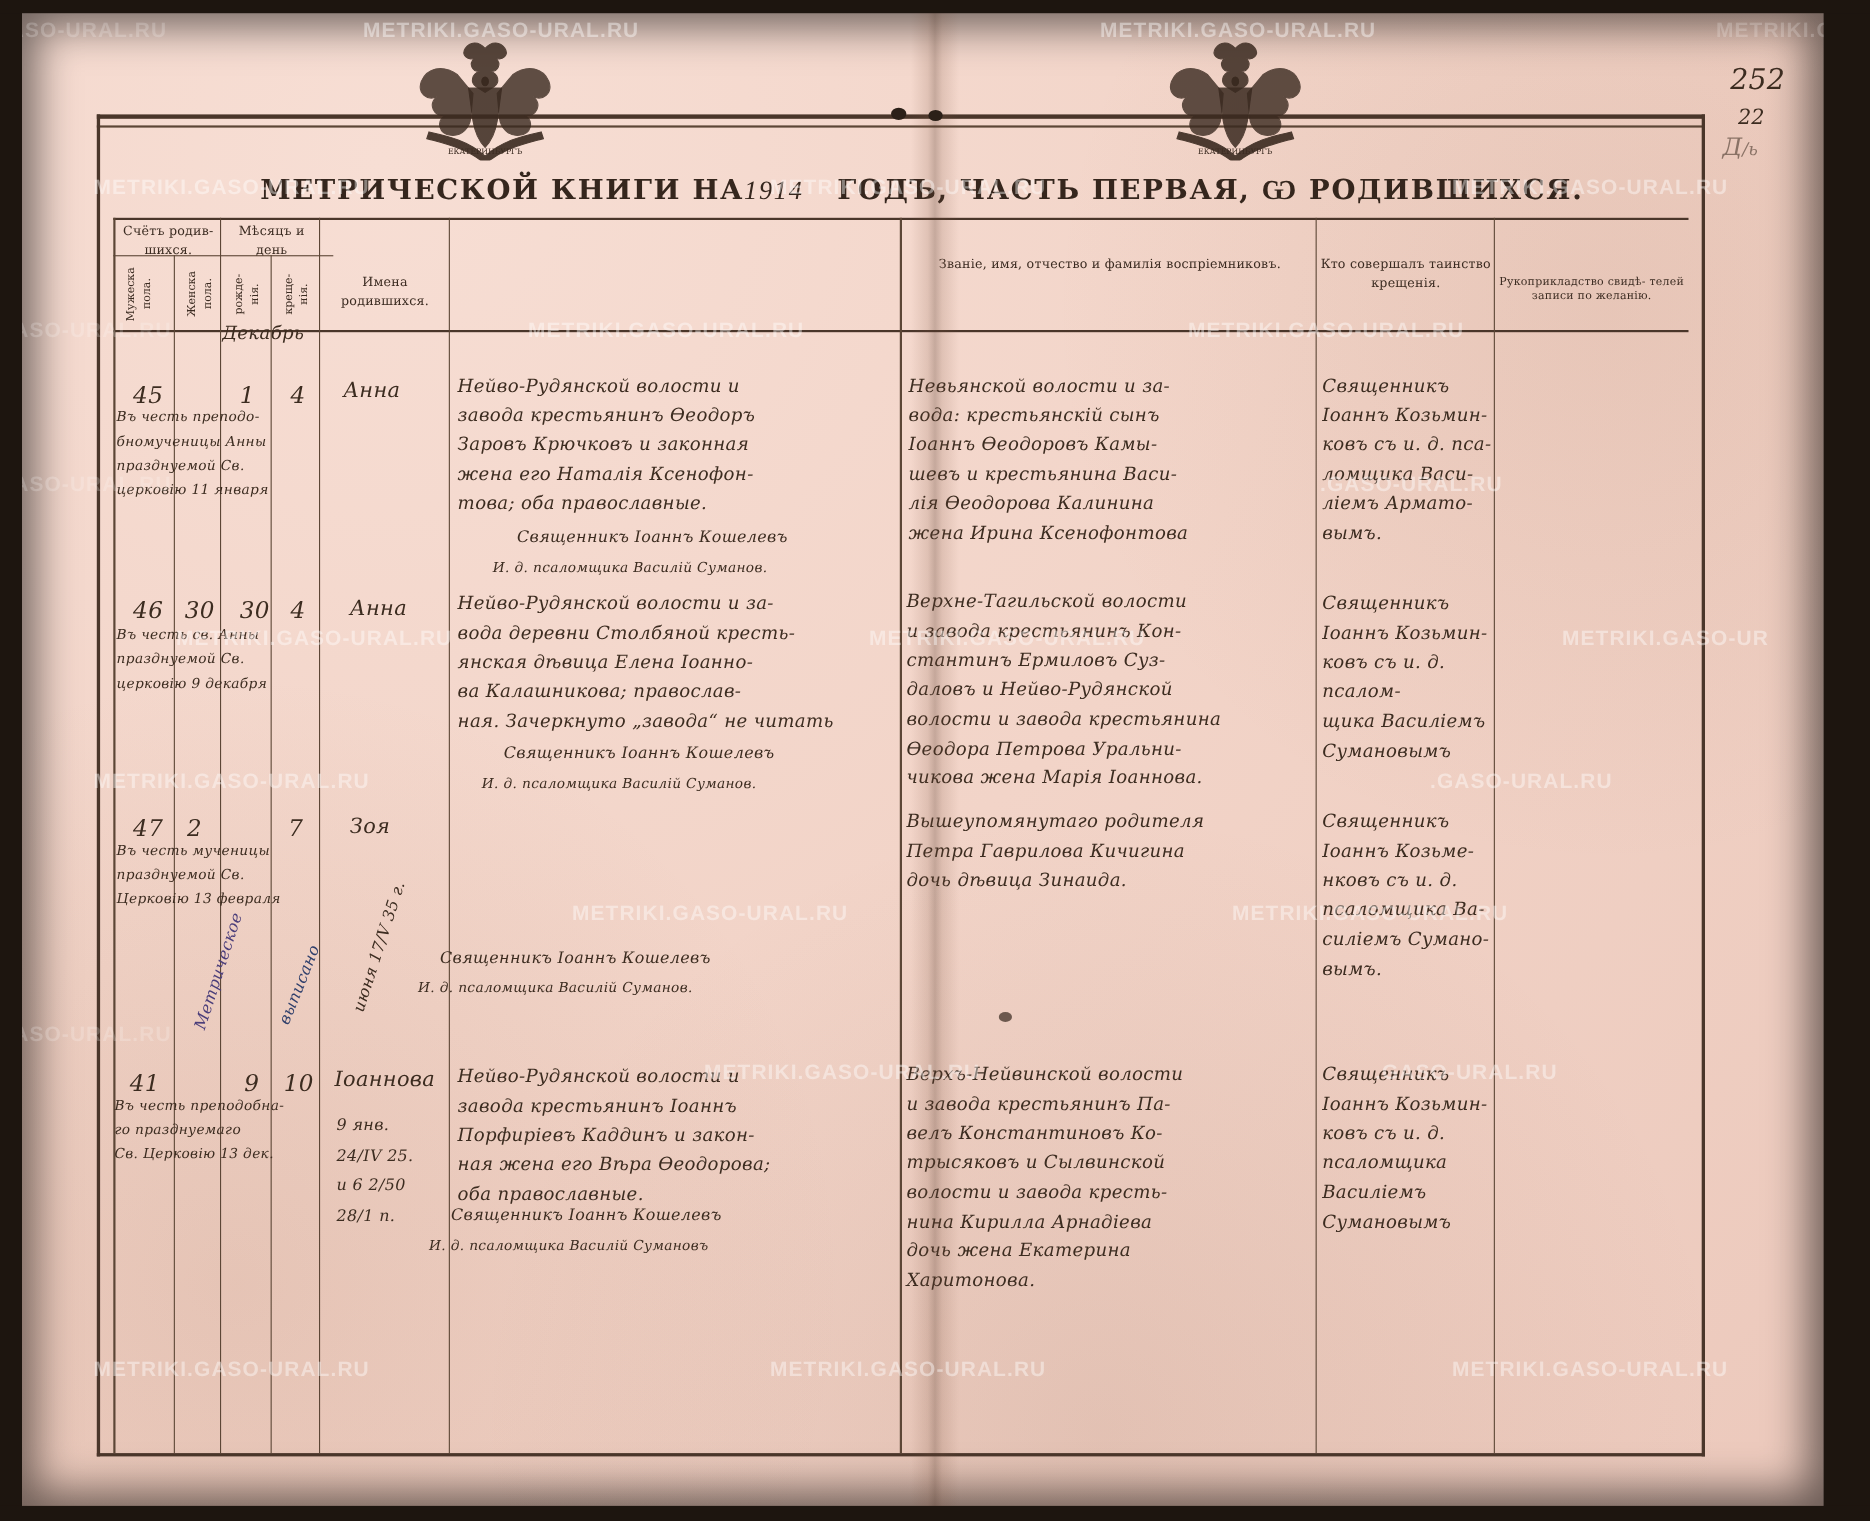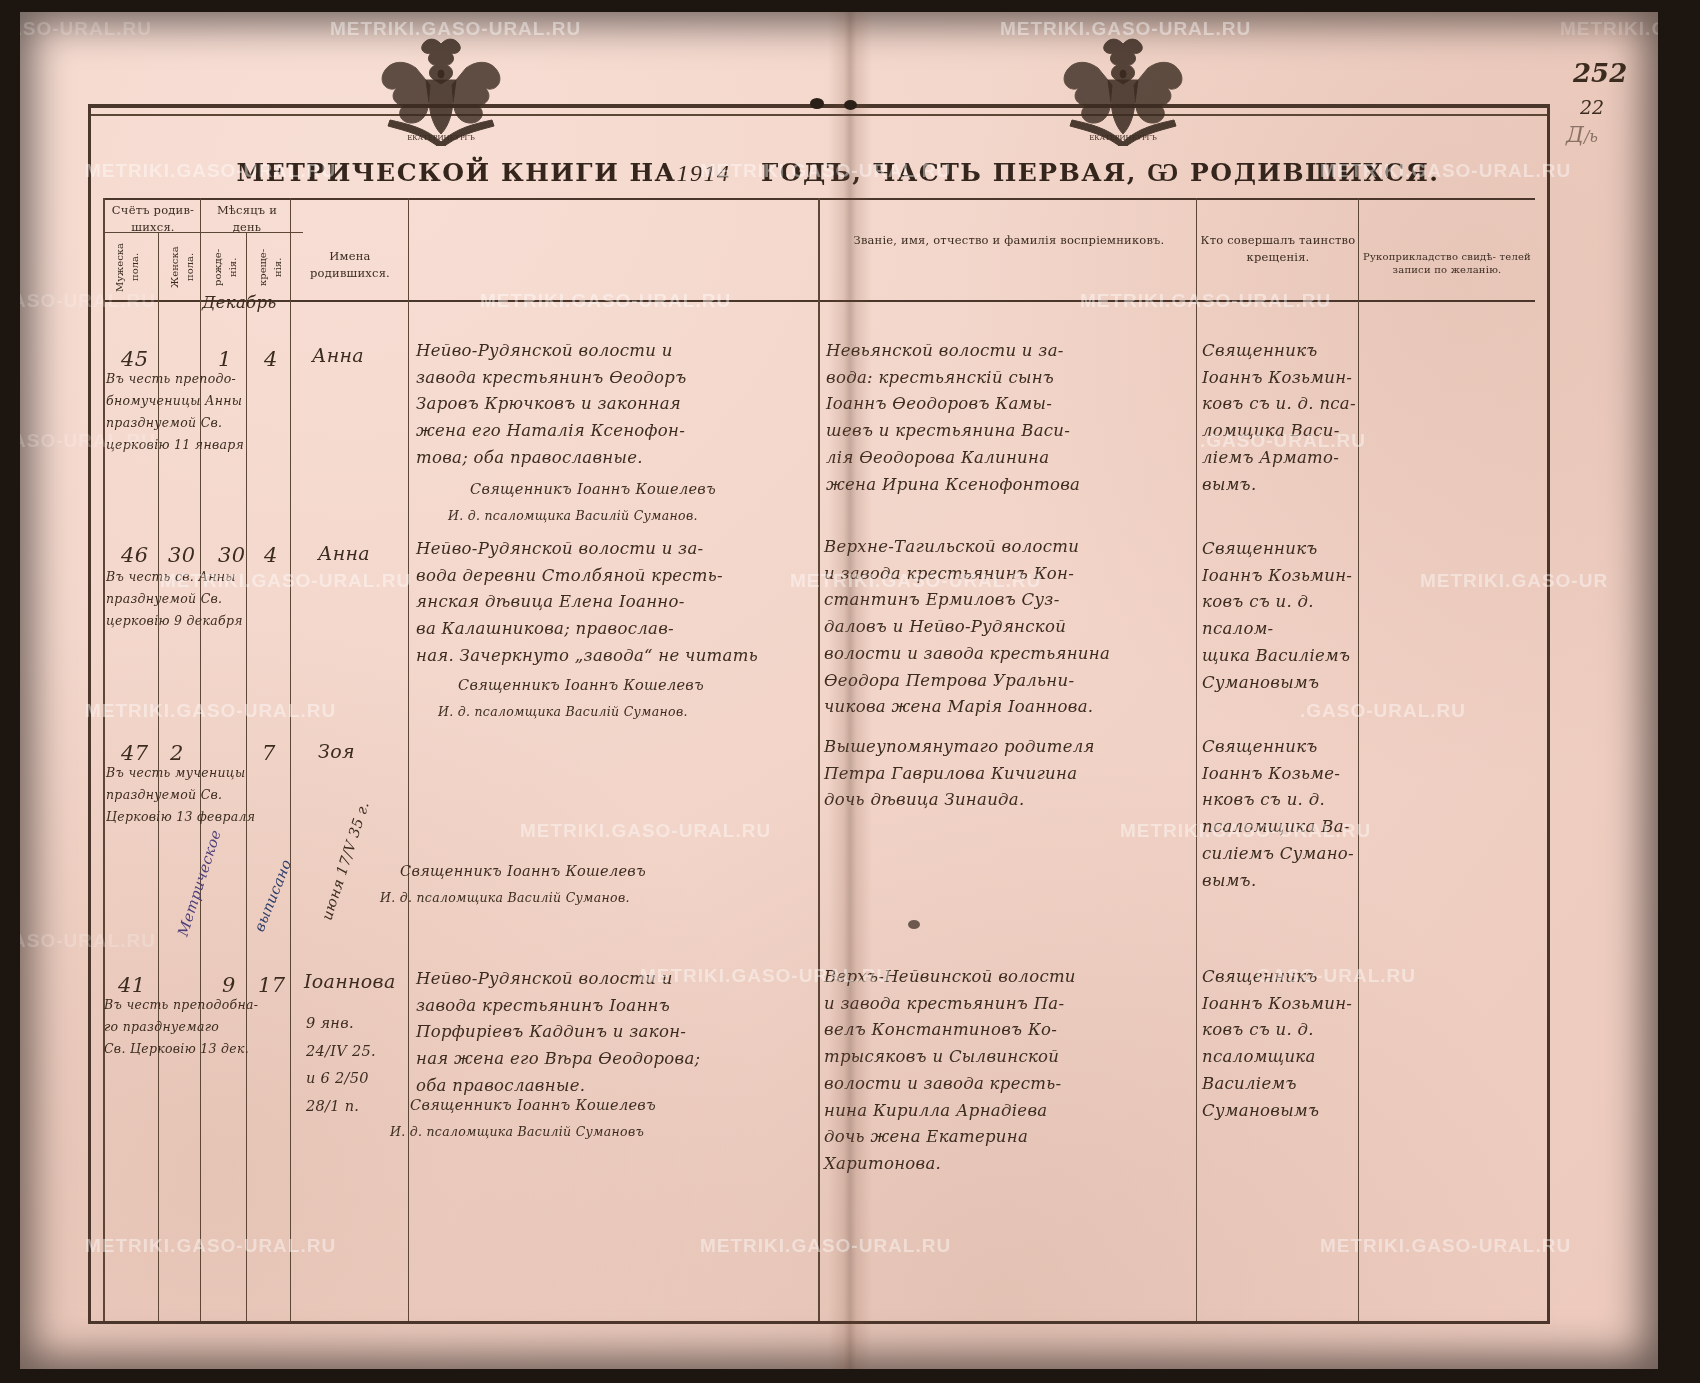--- a/index.html
+++ b/index.html
@@ -320,21 +320,21 @@
 нковъ съ и. д.
 псаломщика Ва-
 силіемъ Сумано-
 вымъ.</div>
     <div class="hand sz15 purple rot" style="left:176px; top:906px;">Метрическое</div>
     <div class="hand sz15 blue rot2" style="left:252px; top:902px;">выписано</div>
     <div class="hand sz15 rot" style="left:320px; top:890px;">июня 17/V 35 г.</div>
 
     <div class="hand num" style="left:100px; top:958px;">41</div>
     <div class="hand num" style="left:204px; top:958px;">9</div>
-    <div class="hand num" style="left:240px; top:958px;">17</div>
+    <div class="hand num" style="left:240px; top:958px;">10</div>
     <div class="hand sz13" style="left:86px; top:984px; width:190px; line-height:1.75;">Въ честь преподобна-
 го празднуемаго
 Св. Церковію 13 дек.</div>
     <div class="hand sz20" style="left:286px; top:956px;">Іоаннова</div>
     <div class="hand sz15" style="left:288px; top:1000px; line-height:1.9;">9 янв.
 24/IV 25.
 и 6 2/50
 28/1 п.</div>
     <div class="hand sz17" style="left:398px; top:956px; width:400px;">Нейво-Рудянской волости и
 завода крестьянинъ Іоаннъ
@@ -351,21 +351,21 @@
 нина Кирилла Арнадіева
 дочь жена Екатерина
 Харитонова.</div>
     <div class="hand sz17" style="left:1184px; top:954px; width:158px;">Священникъ
 Іоаннъ Козьмин-
 ковъ съ и. д.
 псаломщика
 Василіемъ
 Сумановымъ</div>
 
-    <div class="pagenum" style="left:1555px; top:48px; font-size:26px;font-weight:bold;">252</div>
+    <div class="pagenum" style="left:1555px; top:48px; font-size:26px;">252</div>
     <div class="pagenum" style="left:1562px; top:86px; font-size:19px;">22</div>
     <div class="pagenum" style="left:1548px; top:112px; font-size:22px; opacity:.55;">Д<span style="font-size:16px;">/ь</span></div>
 
     <div class="gutter"></div>
     <div class="rule" style="left:792px; top:88px; width:14px; height:11px; border-radius:50%; background:#2b2018; z-index:7;"></div>
     <div class="rule" style="left:826px; top:90px; width:13px; height:10px; border-radius:50%; background:#2b2018; z-index:7;"></div>
     <div class="rule" style="left:890px; top:910px; width:12px; height:9px; border-radius:50%; background:#35271d; z-index:7; opacity:.7;"></div>
   </div>
 
   <div class="edge-l"></div>

